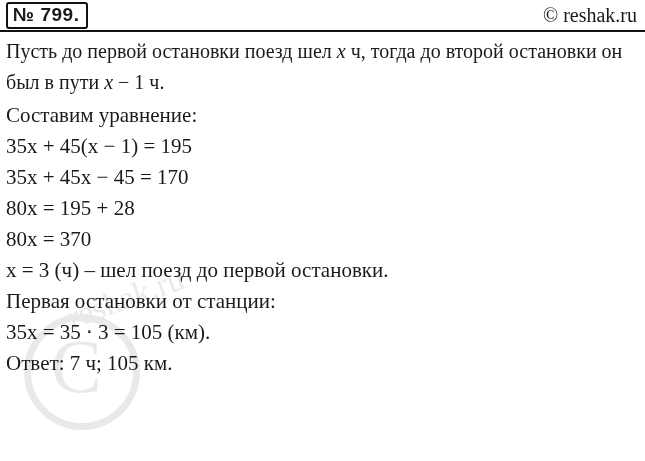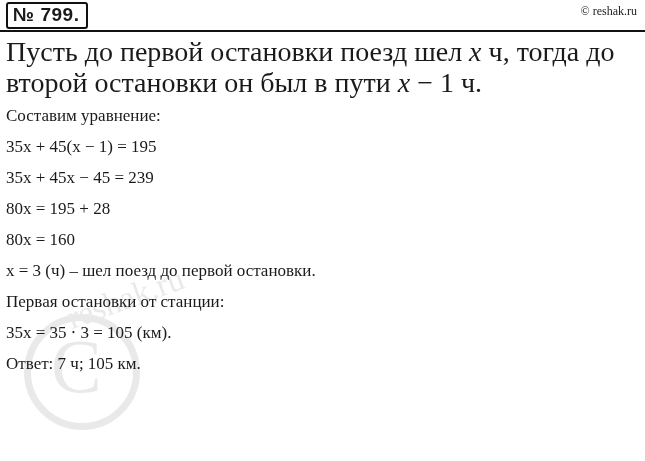--- a/index.html
+++ b/index.html
@@ -42,21 +42,21 @@
     letter-spacing: 0.5px;
     white-space: nowrap;
     background: #fff;
   }
 
   .site-credit {
     position: absolute;
     right: 8px;
     top: 4px;
     font-family: "Liberation Serif", serif;
-    font-size: 12px;
+    font-size: 20px;
     color: #1a1a1a;
     white-space: nowrap;
   }
 
   .rule {
     position: absolute;
     left: 0;
     top: 30px;
     width: 645px;
     height: 2px;
@@ -65,27 +65,27 @@
 
   
   .content {
     position: absolute;
     left: 6px;
     top: 36px;
     width: 634px;
   }
 
   .line {
-    font-size: 17px;
+    font-size: 21px;
     line-height: 31px;
     white-space: nowrap;
   }
 
   .para {
-    font-size: 28px;
+    font-size: 20px;
     line-height: 31px;
   }
 
   .var {
     font-style: italic;
   }
 
   .gap-sm { margin-top: 2px; }
 
   
@@ -145,22 +145,22 @@
     <div class="wm-c">C</div>
     <div class="wm-text">reshak.ru</div>
   </div>
 
   <div class="content">
 
     <div class="para"><span>Пусть до первой остановки поезд шел </span><span class="var">x</span><span> ч, тогда до второй остановки он был в пути </span><span class="var">x</span><span> − 1 ч.</span></div>
 
     <div class="line gap-sm">Составим уравнение:</div>
     <div class="line">35x + 45(x − 1) = 195</div>
-    <div class="line">35x + 45x − 45 = 239</div>
+    <div class="line">35x + 45x − 45 = 170</div>
     <div class="line">80x = 195 + 28</div>
-    <div class="line">80x = 160</div>
+    <div class="line">80x = 370</div>
     <div class="line"><span>x = 3 (ч)</span><span> – шел поезд до первой остановки.</span></div>
     <div class="line">Первая остановки от станции:</div>
     <div class="line">35x = 35 ⋅ 3 = 105 (км).</div>
     <div class="line">Ответ: 7 ч;   105 км.</div>
 
   </div>
 </div>
 
 </body></html>

